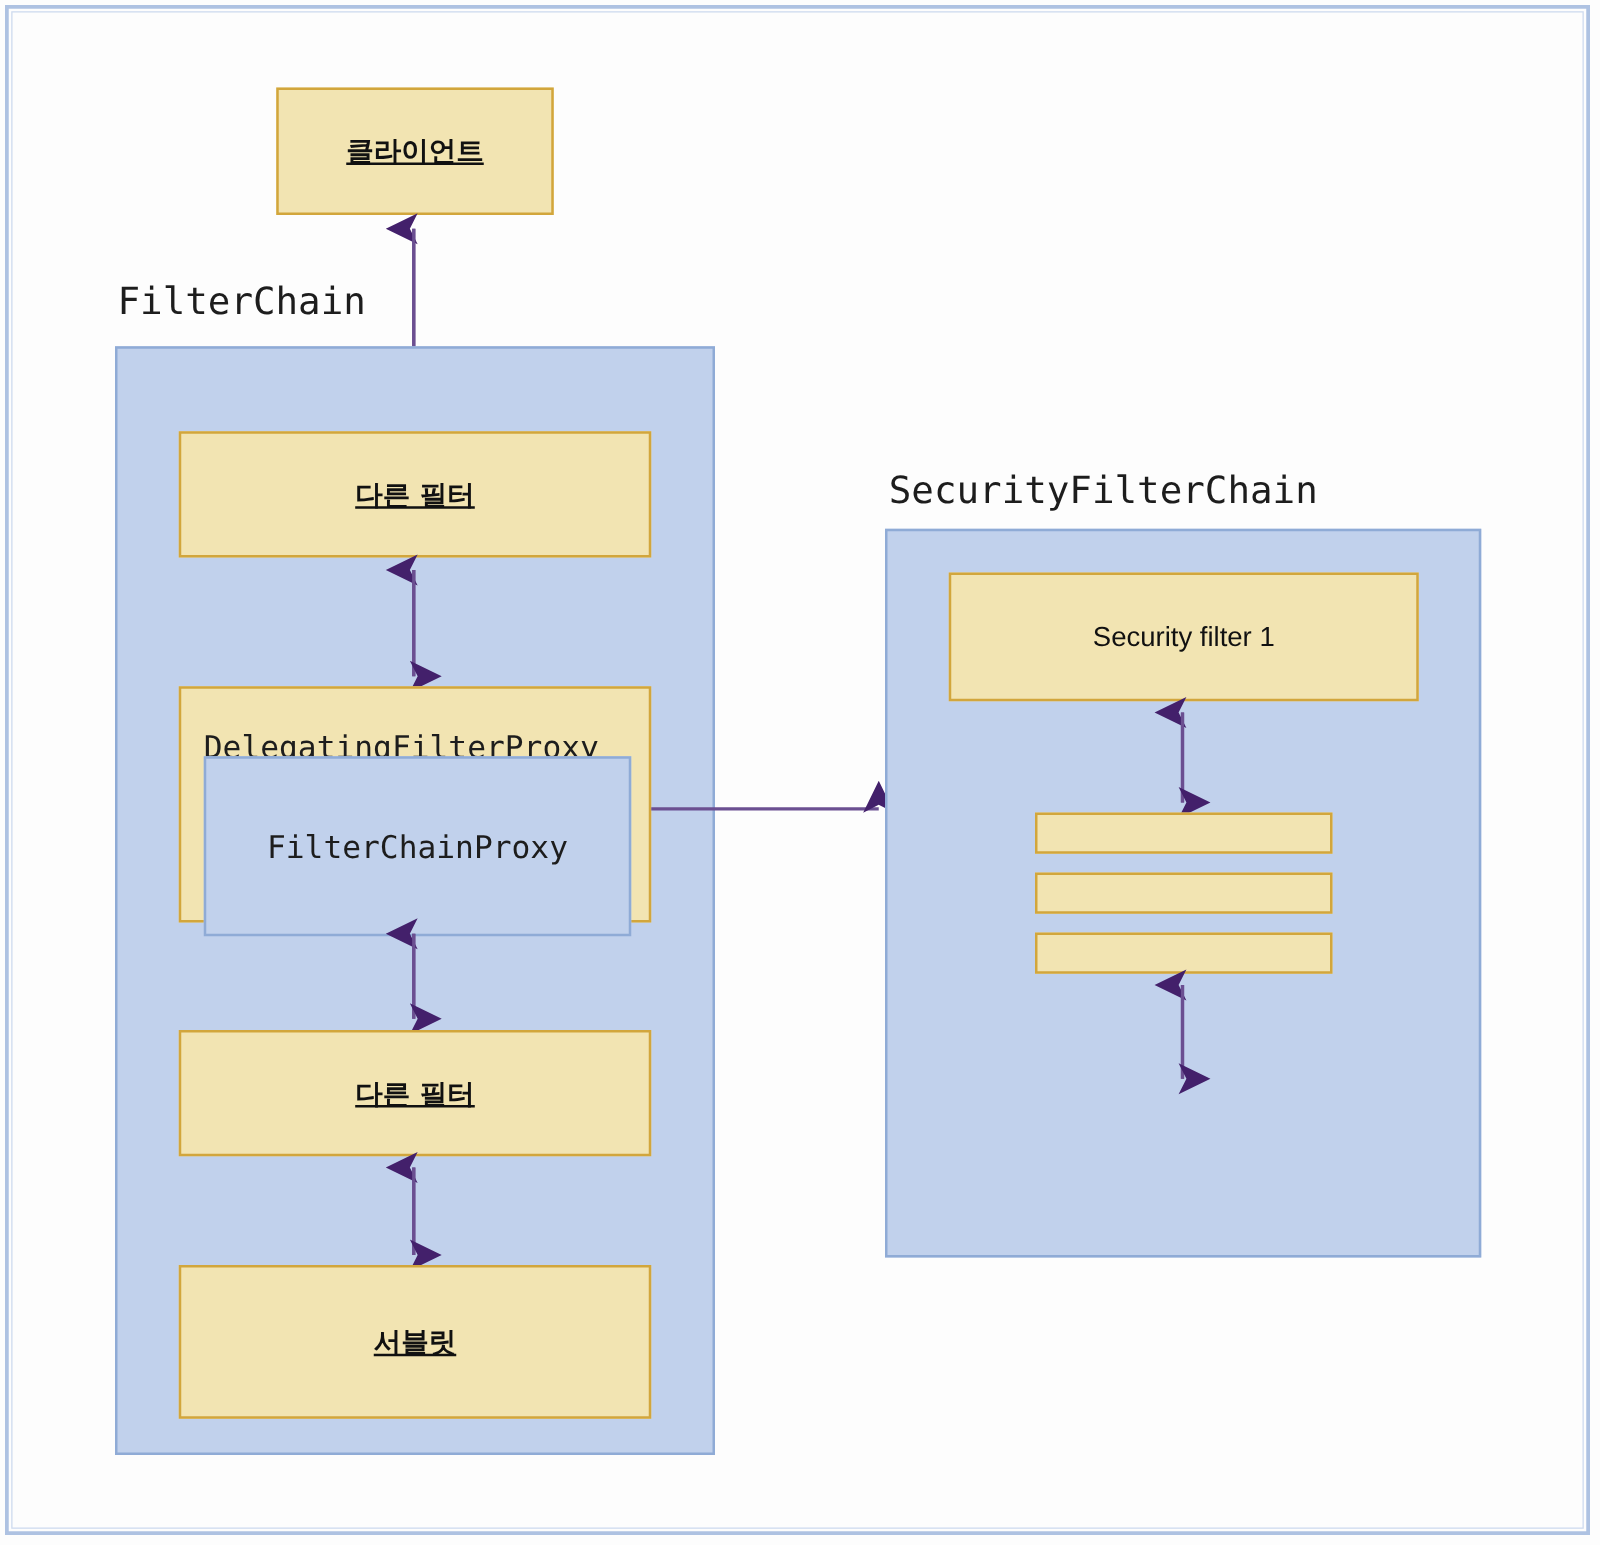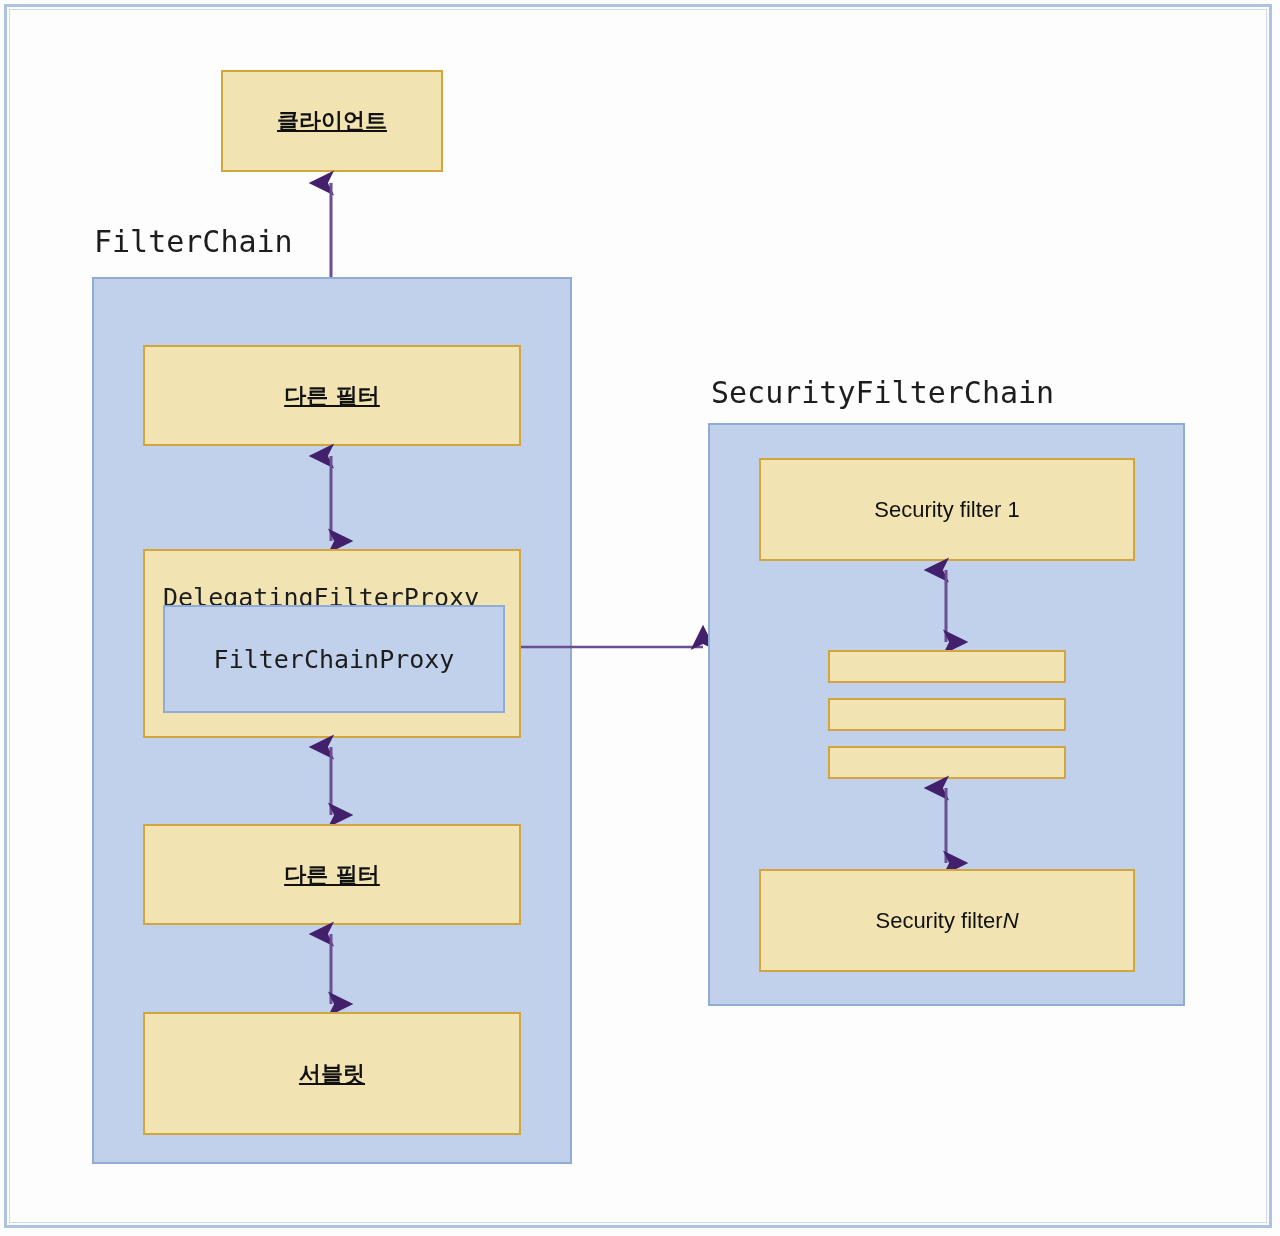--- a/index.html
+++ b/index.html
@@ -143,21 +143,21 @@
 
   <div class="box korean" style="left:143px; top:345px; width:378px; height:101px;">다른 필터</div>
 
   <svg class="arrow-svg" style="left:317px; top:446px; width:28px; height:105px;" viewBox="0 0 28 105">
     <line x1="14" y1="95" x2="14" y2="10" stroke="#6b4f91" stroke-width="2.6" marker-end="url(#ah-up)"></line>
     <line x1="14" y1="10" x2="14" y2="95" stroke="#6b4f91" stroke-width="2.6" marker-end="url(#ah-down)"></line>
   </svg>
 
   <div class="box-title-top" style="left:143px; top:549px; width:378px; height:189px;">
     <div class="dfp-title">DelegatingFilterProxy</div>
-    <div class="inner-blue" style="left:18px; top:54px; width:342px; height:108px;">FilterChainProxy</div>
+    <div class="inner-blue" style="left:18px; top:54px; width:342px; height:144px;">FilterChainProxy</div>
   </div>
 
   <svg class="arrow-svg" style="left:519px; top:634px; width:196px; height:26px;" viewBox="0 0 196 26">
     <line x1="2" y1="13" x2="184" y2="13" stroke="#6b4f91" stroke-width="2.6" marker-end="url(#ah-right)"></line>
   </svg>
 
   <svg class="arrow-svg" style="left:317px; top:738px; width:28px; height:86px;" viewBox="0 0 28 86">
     <line x1="14" y1="77" x2="14" y2="9" stroke="#6b4f91" stroke-width="2.6" marker-end="url(#ah-up)"></line>
     <line x1="14" y1="9" x2="14" y2="77" stroke="#6b4f91" stroke-width="2.6" marker-end="url(#ah-down)"></line>
   </svg>
@@ -184,18 +184,14 @@
 
   <div class="box latin empty-slot" style="left:828px; top:650px; width:238px; height:33px;"></div>
   <div class="box latin empty-slot" style="left:828px; top:698px; width:238px; height:33px;"></div>
   <div class="box latin empty-slot" style="left:828px; top:746px; width:238px; height:33px;"></div>
 
   <svg class="arrow-svg" style="left:932px; top:779px; width:28px; height:93px;" viewBox="0 0 28 93">
     <line x1="14" y1="84" x2="14" y2="9" stroke="#6b4f91" stroke-width="2.6" marker-end="url(#ah-up)"></line>
     <line x1="14" y1="9" x2="14" y2="84" stroke="#6b4f91" stroke-width="2.6" marker-end="url(#ah-down)"></line>
   </svg>
 
-  <div class="box latin" style="left:759px; top:869px; width:376px; height:103px;">
-    <span>Security filter </span>
-      <span class="ital">N</span>
-  </div>
 
 </div>
 
 </body></html>

